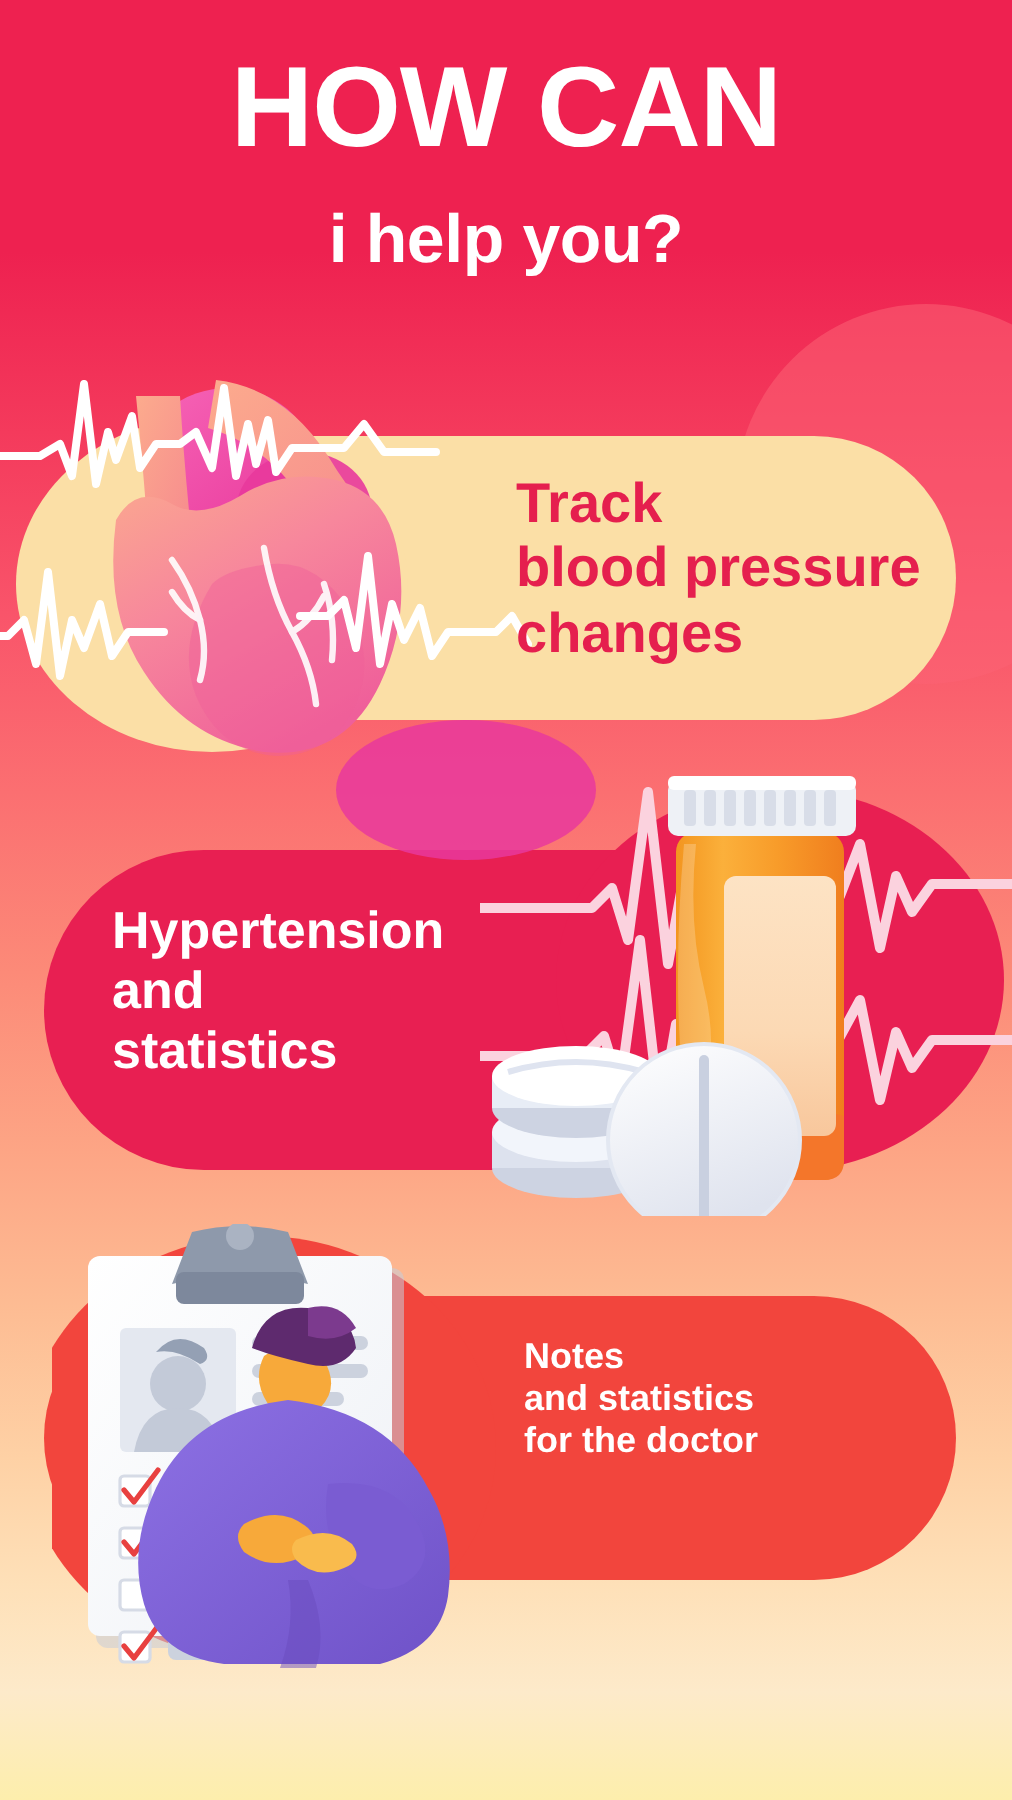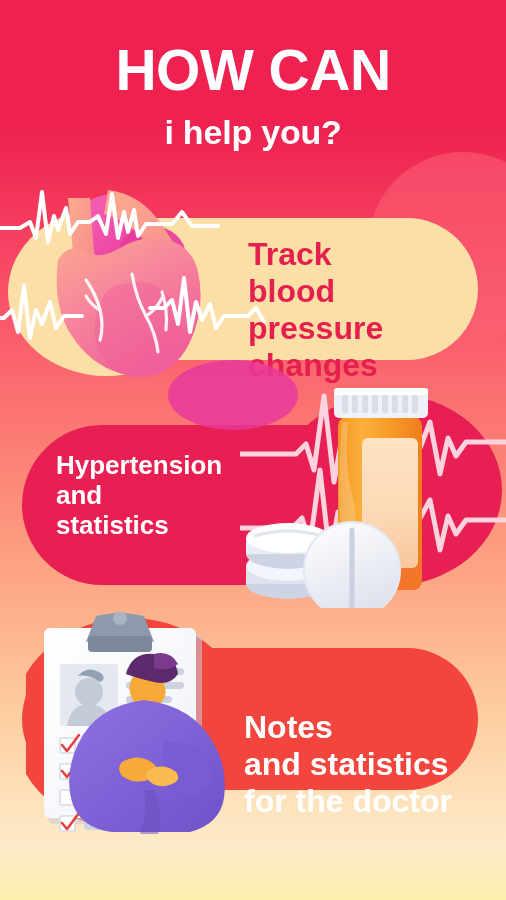--- a/index.html
+++ b/index.html
@@ -31,57 +31,57 @@
     background:#fb6274;opacity:.55;
   }
   .blob-mid-pink{
     left:168px;top:360px;width:130px;height:70px;
     background:#e8389c;opacity:.85;border-radius:50%;
   }
   
   .header{position:absolute;top:0;left:0;right:0;text-align:center;padding-top:26px;}
   .title-main{
     color:#ffffff;font-weight:bold;font-size:57px;line-height:1.0;
-    letter-spacing:-0.5px;margin:16px;
+    letter-spacing:-0.5px;margin:0;
   }
   .title-sub{
     color:#ffffff;font-weight:bold;font-size:34px;line-height:1.0;
-    margin:5px 0 0 0;letter-spacing:-0.2px;
+    margin:20px 0 0 0;letter-spacing:-0.2px;
   }
   
   .card{position:absolute;display:flex;align-items:center;}
   .card-pill{position:absolute;border-radius:999px;}
   .card-text{position:absolute;font-weight:bold;line-height:1.16;white-space:pre-line;}
 
   
   #card1 .card-pill{
     left:42px;top:218px;width:436px;height:142px;
     background:#fbdfa6;
   }
   #card1 .card-text{
-    left:248px;top:236px;width:224px;
-    color:#e51f4e;font-size:32px;
+    left:258px;top:236px;width:224px;
+    color:#e51f4e;font-size:28px;
   }
   
   #card2 .card-pill{
     left:22px;top:425px;width:430px;height:160px;
     background:#e81f52;
   }
   #card2 .card-text{
     left:56px;top:450px;width:230px;
     color:#ffffff;font-size:26px;
   }
   
   #card3 .card-pill{
     left:22px;top:648px;width:456px;height:142px;
     background:#f2453d;
   }
   #card3 .card-text{
-    left:244px;top:668px;width:228px;
-    color:#ffffff;font-size:32px;margin-top:41px;
+    left:262px;top:668px;width:228px;
+    color:#ffffff;font-size:18px;
   }
   
   .art{position:absolute;pointer-events:none;}
   #art-heart{left:-14px;top:182px;width:280px;height:196px;}
   #art-bottle{left:240px;top:382px;width:266px;height:226px;}
   #art-clip{left:26px;top:612px;width:256px;height:222px;}
 </style>
 </head>
 <body>
 

